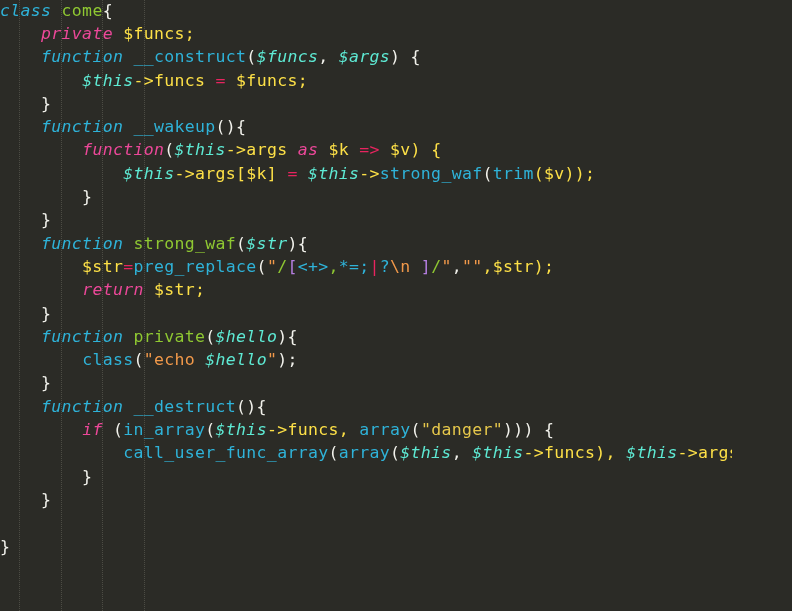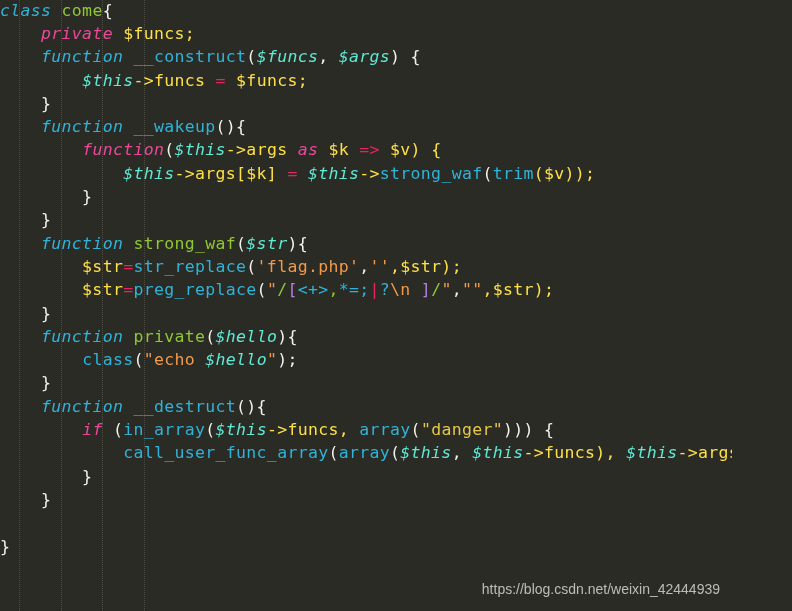--- a/index.html
+++ b/index.html
@@ -103,29 +103,28 @@
       <div class="code-line"><span class="tk-punc">    </span><span class="tk-kw2">private</span><span class="tk-var"> $funcs;</span></div>
       <div class="code-line"><span class="tk-punc">    </span><span class="tk-kw">function</span><span class="tk-punc"> </span><span class="tk-fn">__construct</span><span class="tk-punc">(</span><span class="tk-this">$funcs</span><span class="tk-punc">, </span><span class="tk-this">$args</span><span class="tk-punc">) {</span></div>
       <div class="code-line"><span class="tk-punc">        </span><span class="tk-this">$this</span><span class="tk-var">-&gt;funcs </span><span class="tk-op">=</span><span class="tk-var"> $funcs;</span></div>
       <div class="code-line"><span class="tk-punc">    }</span></div>
       <div class="code-line"><span class="tk-punc">    </span><span class="tk-kw">function</span><span class="tk-punc"> </span><span class="tk-fn">__wakeup</span><span class="tk-punc">(){</span></div>
       <div class="code-line"><span class="tk-punc">        </span><span class="tk-kw2">function</span><span class="tk-punc">(</span><span class="tk-this">$this</span><span class="tk-var">-&gt;args </span><span class="tk-kw2">as</span><span class="tk-var"> $k </span><span class="tk-op">=&gt;</span><span class="tk-var"> $v) {</span></div>
       <div class="code-line"><span class="tk-punc">            </span><span class="tk-this">$this</span><span class="tk-var">-&gt;args[$k] </span><span class="tk-op">=</span><span class="tk-punc"> </span><span class="tk-this">$this</span><span class="tk-var">-&gt;</span><span class="tk-fn">strong_waf</span><span class="tk-punc">(</span><span class="tk-fn">trim</span><span class="tk-var">($v));</span></div>
       <div class="code-line"><span class="tk-punc">        }</span></div>
       <div class="code-line"><span class="tk-punc">    }</span></div>
       <div class="code-line"><span class="tk-punc">    </span><span class="tk-kw">function</span><span class="tk-punc"> </span><span class="tk-cls">strong_waf</span><span class="tk-punc">(</span><span class="tk-this">$str</span><span class="tk-punc">){</span></div>
-      <div class="code-line"><span class="tk-var">        $str</span><span class="tk-op">=</span><span class="tk-fn">str_replace</span><span class="tk-punc">(</span><span class="tk-str">'flag.php'</span><span class="tk-punc">,</span><span class="tk-str">''</span><span class="tk-var">,$str);</span></div>
       <div class="code-line"><span class="tk-var">        $str</span><span class="tk-op">=</span><span class="tk-fn">preg_replace</span><span class="tk-punc">(</span><span class="tk-str">"</span><span class="tk-re-a">/</span><span class="tk-re-b">[</span><span class="tk-re-c">&lt;+&gt;</span><span class="tk-re-a">,</span><span class="tk-re-c">*=;</span><span class="tk-re-d">|</span><span class="tk-re-c">?</span><span class="tk-re-e">\n</span><span class="tk-re-c"> </span><span class="tk-re-b">]</span><span class="tk-re-a">/</span><span class="tk-str">"</span><span class="tk-punc">,</span><span class="tk-str">""</span><span class="tk-var">,$str);</span></div>
+      <div class="code-line"><span class="tk-punc">        </span><span class="tk-kw2">return</span><span class="tk-var"> $str;</span></div>
       <div class="code-line"><span class="tk-punc">    }</span></div>
       <div class="code-line"><span class="tk-punc">    </span><span class="tk-kw">function</span><span class="tk-punc"> </span><span class="tk-cls">private</span><span class="tk-punc">(</span><span class="tk-this">$hello</span><span class="tk-punc">){</span></div>
       <div class="code-line"><span class="tk-punc">        </span><span class="tk-fn">class</span><span class="tk-punc">(</span><span class="tk-str">"echo </span><span class="tk-this">$hello</span><span class="tk-str">"</span><span class="tk-punc">);</span></div>
       <div class="code-line"><span class="tk-punc">    }</span></div>
       <div class="code-line"><span class="tk-punc">    </span><span class="tk-kw">function</span><span class="tk-punc"> </span><span class="tk-fn">__destruct</span><span class="tk-punc">(){</span></div>
       <div class="code-line"><span class="tk-punc">        </span><span class="tk-kw2">if</span><span class="tk-punc"> (</span><span class="tk-fn">in_array</span><span class="tk-punc">(</span><span class="tk-this">$this</span><span class="tk-var">-&gt;funcs, </span><span class="tk-fn">array</span><span class="tk-punc">(</span><span class="tk-str2">"danger"</span><span class="tk-punc">))) {</span></div>
       <div class="code-line"><span class="tk-punc">            </span><span class="tk-fn">call_user_func_array</span><span class="tk-punc">(</span><span class="tk-fn">array</span><span class="tk-punc">(</span><span class="tk-this">$this</span><span class="tk-punc">, </span><span class="tk-this">$this</span><span class="tk-var">-&gt;funcs), </span><span class="tk-this">$this</span><span class="tk-var">-&gt;args);</span></div>
       <div class="code-line"><span class="tk-punc">        }</span></div>
       <div class="code-line"><span class="tk-punc">    }</span></div>
       <div class="code-line"><span class="tk-punc"></span></div>
       <div class="code-line"><span class="tk-punc">}</span></div>
     </div>
 
-  <div id="watermark">https://blog.csdn.net/weixin_42444939</div>
 </div>
 
 </body></html>

